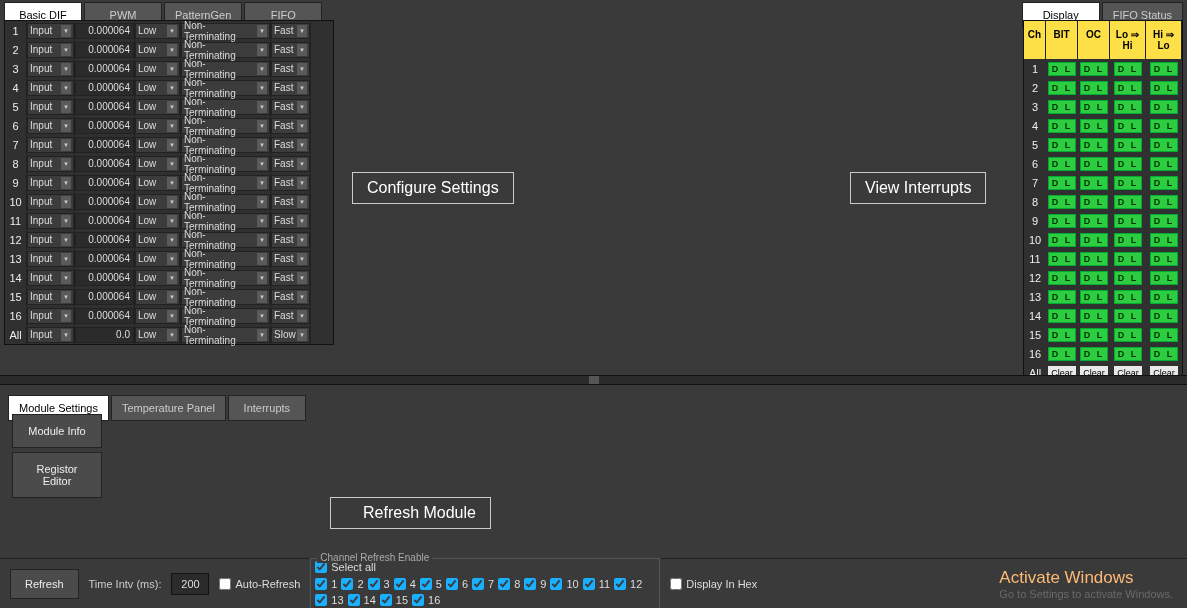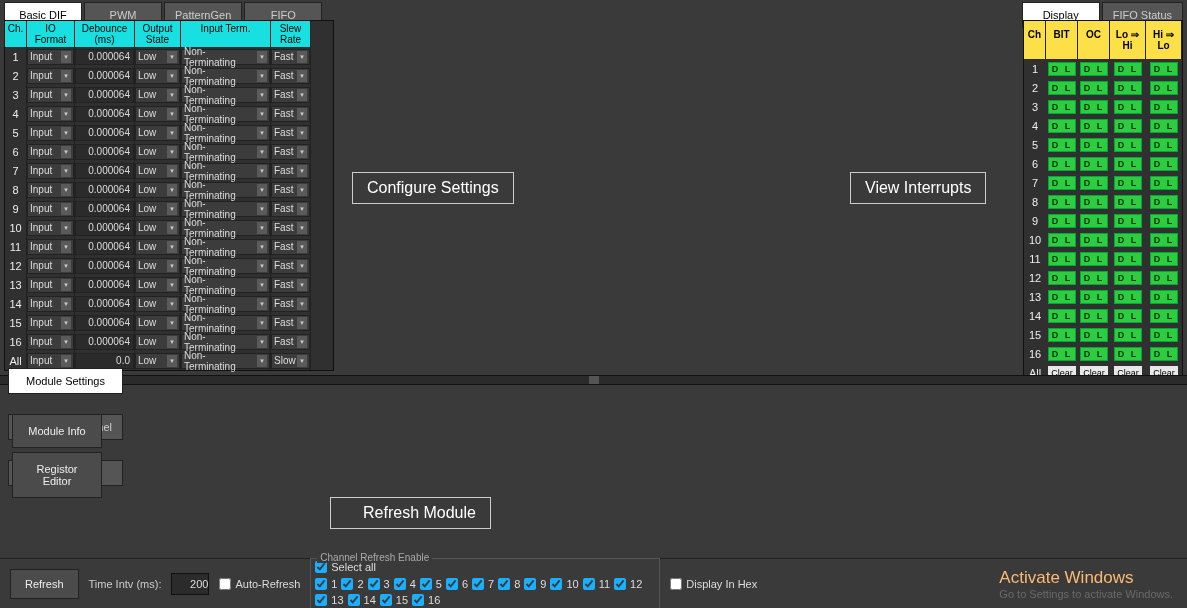--- a/index.html
+++ b/index.html
@@ -40,29 +40,29 @@
   .clear-btn { background:#e8e8e8; color:#000; font-size:9px; width:28px; height:14px; border:none; cursor:pointer; }
 
   
   .annot { position:absolute; border:1px solid #ccc; background:rgba(0,0,0,0); color:#fff; font-size:16px; padding:6px 14px; }
 
   
   .hsplit { position:absolute; left:0; right:0; top:375px; height:10px; background:#2b2b2b; border-top:1px solid #111; border-bottom:1px solid #111; display:flex; align-items:center; justify-content:center;}
   .hsplit .grip { width:10px; height:8px; background:#555; }
 
   
-  .bottom-tabs { position:absolute; left:8px; top:368px; display:flex; gap:20px;flex-direction:column; }
+  .bottom-tabs { position:absolute; left:8px; top:395px; display:flex; gap:2px; }
 
   
   .big-btn { position:absolute; background:#4b4b4b; color:#eee; border:1px solid #222; font-size:11px; padding:10px 8px; cursor:pointer; width:90px; text-align:center; }
 
   
   .footer { position:absolute; left:0; bottom:0; width:100%; height:50px; background:#3a3a3a; border-top:1px solid #222; display:flex; align-items:center; gap:10px; padding:0 10px; }
   .btn { background:#4b4b4b; color:#eee; border:1px solid #222; padding:8px 14px; font-size:11px; cursor:pointer; }
-  .tin-input { width:38px; height:22px; background:#2b2b2b; border:1px solid #111; color:#ddd; text-align:right; font-size:11px;}
+  .tin-input { width:38px; height:22px; background:#2b2b2b; border:1px solid #111; color:#ddd; text-align:center; font-size:11px;}
   .cb { display:flex; align-items:center; gap:4px; font-size:11px; color:#ddd;}
   .cb input { accent-color:#19b0ff; width:12px; height:12px;}
 
   .ch-refresh { border:1px solid #555; padding:2px 4px 2px 4px; font-size:10px; position:relative; display:flex; flex-wrap:wrap; gap:5px; align-items:center;}
   .ch-refresh .legend { position:absolute; top:-7px; left:6px; background:#3a3a3a; padding:0 3px; color:#aaa;}
   .save-load { border:1px solid #555; padding:6px 8px; position:relative; display:flex; gap:8px;}
   .save-load .legend { position:absolute; top:-7px; left:6px; background:#3a3a3a; padding:0 3px; color:#aaa; font-size:10px;}
 
   .watermark { position:absolute; right:14px; bottom:8px; color:#777; font-size:13px; text-align:left; pointer-events:none;}
   .watermark .t1 { font-size:17px; color:#fdba74;}
@@ -72,28 +72,20 @@
 <body>
 
 <div class="top-tabs" id="topTabs">
     <div class="tab active">Basic DIF</div>
     <div class="tab">PWM</div>
     <div class="tab">PatternGen</div>
     <div class="tab">FIFO</div>
   </div>
 
 <div class="config-panel">
-  <div class="cfg-header">
-    <div class="col-ch">Ch.</div>
-    <div class="col-io">IO Format</div>
-    <div class="col-db">Debounce (ms)</div>
-    <div class="col-os">Output State</div>
-    <div class="col-it">Input Term.</div>
-    <div class="col-sr">Slew Rate</div>
-  </div>
   <div id="cfgRows">
       <div class="cfg-row">
       <div class="col-ch">1</div>
       <div class="col-io">
           <div class="dd-cell">
             <span>Input</span>
             <span class="dd-caret">▾</span>
           </div>
         </div>
       <div class="col-db">

